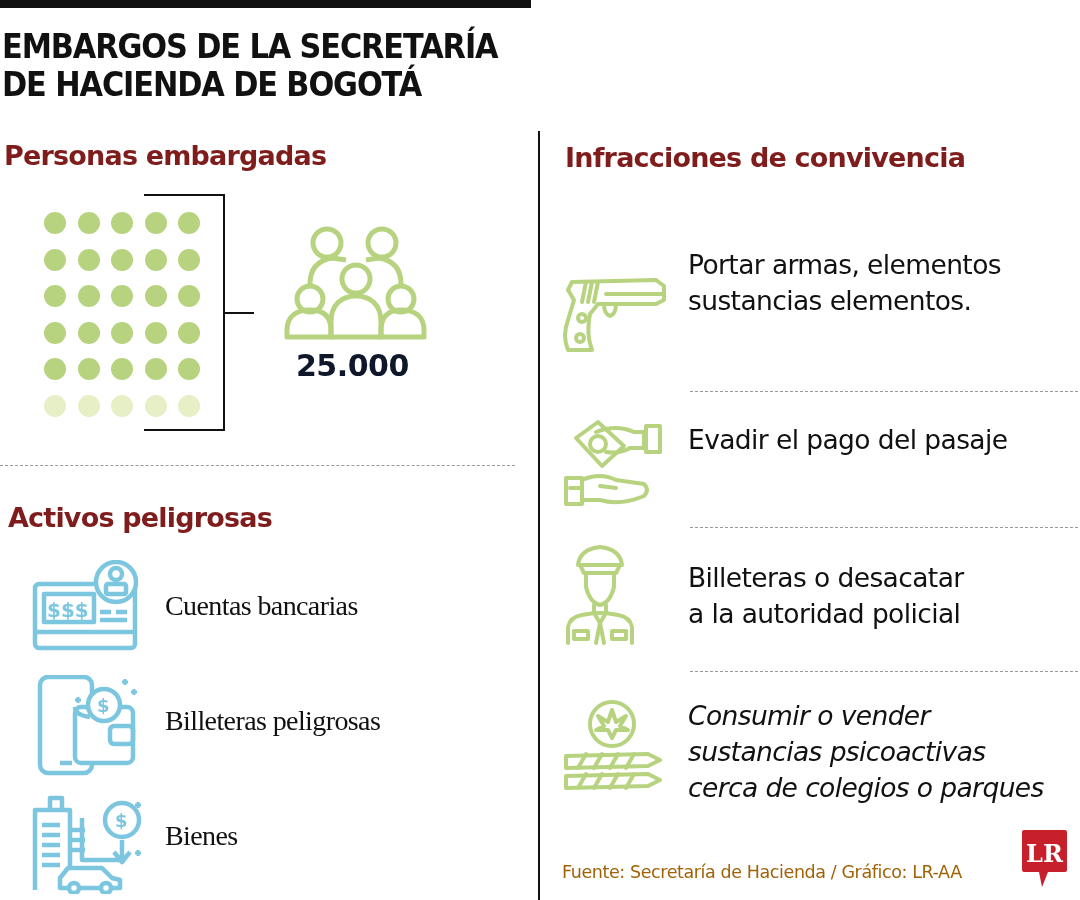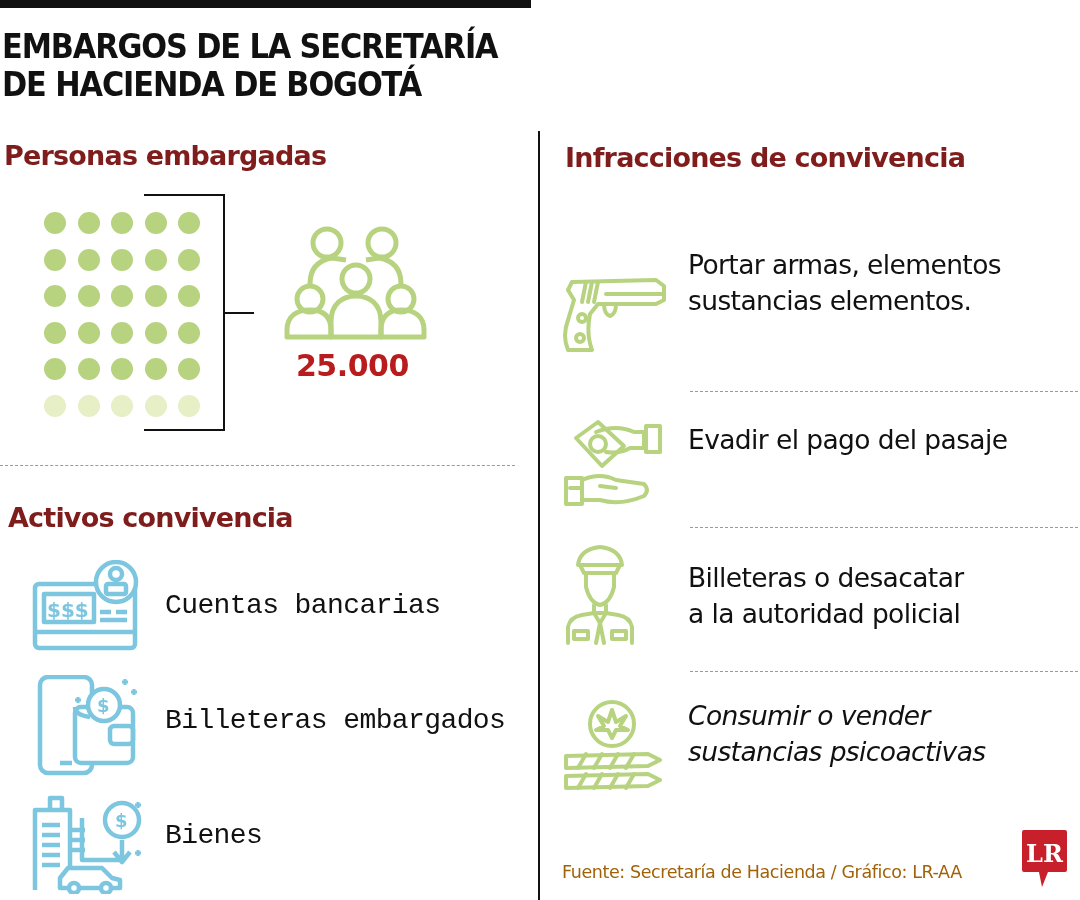--- a/index.html
+++ b/index.html
@@ -23,27 +23,27 @@
     grid-template-columns: repeat(5, 22px); grid-auto-rows: 22px; column-gap: 11.5px; row-gap: 14.5px; }
   .dot { width: 22px; height: 22px; border-radius: 50%; background: #b7d37f; }
   .dot.faded { background: #e6efc6; }
 
   .bracket-top { position: absolute; left: 144px; top: 194px; width: 80px; height: 2px; background: #111; }
   .bracket-bot { position: absolute; left: 144px; top: 429px; width: 80px; height: 2px; background: #111; }
   .bracket-v { position: absolute; left: 223px; top: 194px; width: 2px; height: 237px; background: #111; }
   .bracket-tick { position: absolute; left: 224px; top: 312px; width: 30px; height: 2px; background: #111; }
 
   .people-icon { position: absolute; left: 284px; top: 212px; width: 144px; height: 130px; }
-  .big-number { position: absolute; left: 296px; top: 348px; font-weight: bold; font-size: 30px; letter-spacing: -0.5px; color: #b91c1c; }
+  .big-number { position: absolute; left: 296px; top: 348px; font-weight: bold; font-size: 30px; letter-spacing: -0.5px; color: #0f172a; }
 
   .hdash { position: absolute; height: 0; border-top: 1.5px dashed #9a9a9a; }
 
   .asset-row { position: absolute; left: 30px; width: 500px; height: 100px; }
   .asset-row svg { position: absolute; left: 0; top: 0; }
-  .asset-label { position: absolute; left: 135px; font-family: Liberation Mono, monospace; font-weight: 300; font-size: 28px; letter-spacing: -0.6px; color: #111; white-space: nowrap; }
+  .asset-label { position: absolute; left: 135px; font-family: Liberation Serif, serif; font-weight: 300; font-size: 28px; letter-spacing: -0.6px; color: #111; white-space: nowrap; }
 
   .inf-row { position: absolute; left: 560px; width: 520px; }
   .inf-row svg { position: absolute; left: 0; }
   .inf-label { position: absolute; left: 128px; font-family: "DejaVu Sans", sans-serif; font-size: 26.5px;
     line-height: 36px; letter-spacing: -0.6px; color: #111; white-space: nowrap; font-weight: normal; }
   .inf-label span { display: block; }
 
   .source { position: absolute; left: 562px; top: 862px; font-size: 17.5px; letter-spacing: -0.4px; color: #a16207; white-space: nowrap; }
 
   .logo { position: absolute; left: 1022px; top: 830px; width: 45px; height: 58px; }
@@ -109,21 +109,21 @@
   <circle cx="26" cy="87" r="13"></circle>
   <circle cx="117" cy="87" r="13"></circle>
   <path d="M3 125 L3 118 C 3 104, 13 98, 26 98 C 39 98, 47 104, 47 118 L47 125 Z"></path>
   <path d="M97 125 L97 118 C 97 104, 105 98, 117 98 C 130 98, 140 104, 140 118 L140 125 Z"></path>
   <path d="M47 125 L47 110 C 47 92, 58 84, 72 84 C 86 84, 97 92, 97 110 L97 125 Z"></path>
 </svg>
 <div class="big-number">25.000</div>
 
 <div class="hdash" style="left:0; top:465px; width:515px;"></div>
 
-<div class="section-title" style="left:8px; top:500px;">Activos convivencia</div>
+<div class="section-title" style="left:8px; top:500px;">Activos peligrosas</div>
 
 <div class="asset-row" style="top:560px;">
   <svg width="116" height="92" viewBox="0 0 116 92" fill="none" stroke="#7cc6e0" stroke-width="4.5" stroke-linejoin="round">
     <rect x="5" y="24" width="100" height="64" rx="4"></rect>
     <line x1="5" y1="72" x2="105" y2="72"></line>
     <rect x="14" y="34" width="50" height="28"></rect>
     <text x="17" y="57" fill="#7cc6e0" stroke="none" font-family="DejaVu Sans, sans-serif" font-weight="bold" font-size="20">$$$</text>
     <line x1="70" y1="52" x2="81" y2="52"></line>
       <line x1="86" y1="52" x2="97" y2="52"></line>
     <line x1="70" y1="60" x2="97" y2="60"></line>
@@ -140,21 +140,21 @@
     <line x1="30" y1="88" x2="42" y2="88"></line>
     <rect x="45" y="32" width="58" height="56" rx="6" fill="#fff"></rect>
     <rect x="80" y="51" width="23" height="18" rx="4"></rect>
     <circle cx="74" cy="30" r="16" fill="#fff"></circle>
     <text x="67" y="37" fill="#7cc6e0" stroke="none" font-family="DejaVu Sans, sans-serif" font-weight="bold" font-size="18">$</text>
     <path d="M45 32 Q 45 40, 60 42"></path>
     <path d="M104 14 l0 6 M101 17 l6 0" stroke-width="3"></path>
     <path d="M48 22 l0 6 M45 25 l6 0" stroke-width="3"></path>
     <path d="M95 4 l0 6 M92 7 l6 0" stroke-width="3"></path>
   </svg>
-  <div class="asset-label" style="top:30px;">Billeteras embargados</div>
+  <div class="asset-label" style="top:30px;">Billeteras peligrosas</div>
 </div>
 
 <div class="asset-row" style="top:790px;">
   <svg width="116" height="104" viewBox="0 0 116 104" fill="none" stroke="#7cc6e0" stroke-width="4.5" stroke-linejoin="round">
     <path d="M5 100 L5 20 L40 20 L40 100"></path>
     <path d="M20 20 L20 8 L32 8 L32 20"></path>
     <line x1="12" y1="35" x2="30" y2="35"></line>
       <line x1="12" y1="45" x2="30" y2="45"></line>
     <line x1="12" y1="55" x2="30" y2="55"></line>
       <line x1="12" y1="65" x2="30" y2="65"></line>
@@ -235,20 +235,21 @@
     <circle cx="52" cy="26" r="22"></circle>
     <path d="M52 12 L56 24 L66 18 L60 28 L68 32 L56 32 L52 40 L48 32 L36 32 L44 28 L38 18 L48 24 Z"></path>
     <path d="M6 58 L88 56 L100 62 L88 68 L6 70 Z"></path>
     <path d="M18 70 L26 56 M34 70 L42 56 M50 70 L58 56 M66 70 L74 56"></path>
     <path d="M6 78 L88 76 L100 82 L88 88 L6 90 Z"></path>
     <path d="M18 90 L26 76 M34 90 L42 76 M50 90 L58 76 M66 90 L74 76"></path>
   </svg>
   <div class="inf-label" style="top:0;font-style:italic;">
     <span>Consumir o vender</span>
     <span>sustancias psicoactivas</span>
+    <span>cerca de colegios o parques</span>
   </div>
 </div>
 
 <div class="source">Fuente: Secretaría de Hacienda / Gráfico: LR-AA</div>
 
 <svg class="logo" viewBox="0 0 45 58">
   <path d="M2 0 L43 0 Q45 0 45 2 L45 40 Q45 42 43 42 L26 42 L20 57 L17 42 L2 42 Q0 42 0 40 L0 2 Q0 0 2 0 Z" fill="#c8202a"></path>
   <text x="22.5" y="32" text-anchor="middle" fill="#ffffff" font-family="DejaVu Serif, serif" font-weight="bold" font-size="24">LR</text>
 </svg>
 

